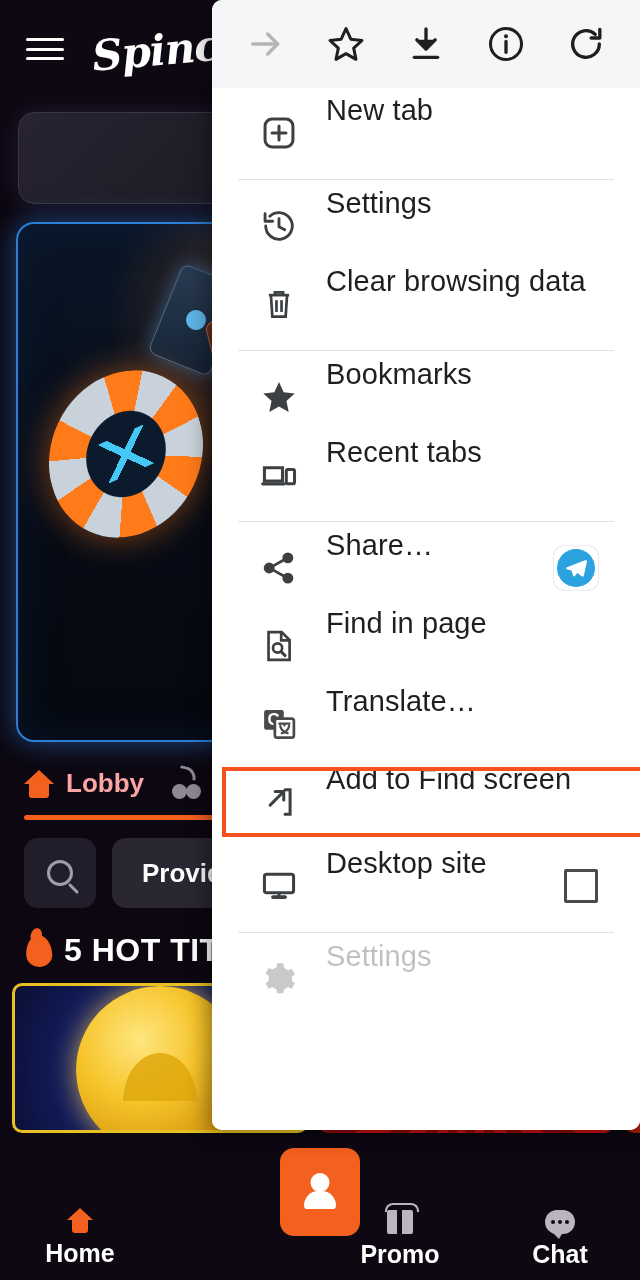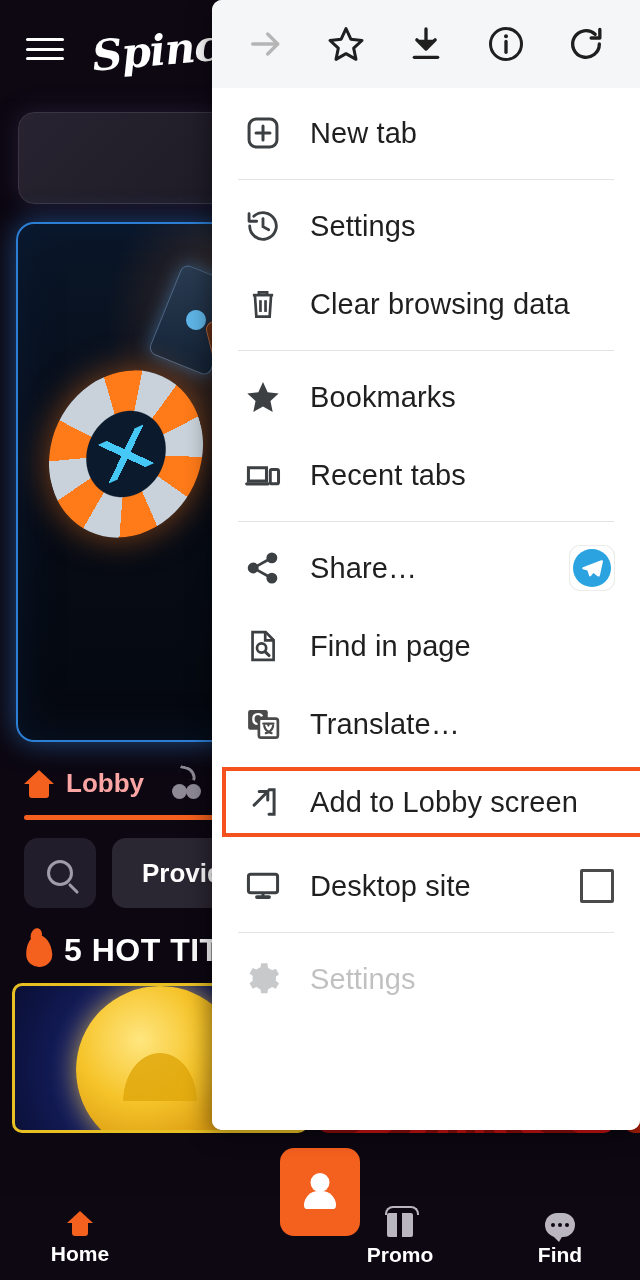--- a/index.html
+++ b/index.html
@@ -141,21 +141,21 @@
     border-bottom:25px solid #f7c21c; top:8px;}
   .star-d.a{left:36px;} .star-d.b{right:36px;}
   .tile.t3 { background:radial-gradient(circle at 40% 50%, #ff8a1e 0%, #c7260a 45%, #5d0d04 100%); }
 
   
   .bottom-nav {
     position:absolute;left:0;right:0;bottom:0;height:84px;background:#0e0813;
     display:flex;align-items:center;justify-content:space-around; z-index:40;
   }
   .nav-item{display:flex;flex-direction:column;align-items:center;gap:6px;width:110px;}
-  .nav-label{color:#fff;font-size:21px;font-weight:700;}
+  .nav-label{color:#fff;font-size:25px;font-weight:700;}
   .nav-house{width:26px;height:25px;position:relative;}
   .nav-house::before{content:"";position:absolute;left:0;top:0;width:0;height:0;
     border-left:13px solid transparent;border-right:13px solid transparent;border-bottom:12px solid #f4601e;}
   .nav-house::after{content:"";position:absolute;left:5px;top:11px;width:16px;height:14px;background:#f4601e;border-radius:0 0 3px 3px;}
   .nav-mag{width:21px;height:21px;border:3px solid #cfccd6;border-radius:50%;position:relative;margin-top:2px;}
   .nav-mag::after{content:"";position:absolute;right:-9px;bottom:-6px;width:12px;height:3px;background:#cfccd6;transform:rotate(45deg);border-radius:2px;}
   .gift{width:26px;height:24px;position:relative;background:#b9b6c0;border-radius:2px;margin-top:3px;}
   .gift::before{content:"";position:absolute;left:10px;top:0;width:5px;height:24px;background:#0e0813;}
   .gift::after{content:"";position:absolute;left:-2px;top:-7px;width:30px;height:7px;border:2px solid #b9b6c0;border-bottom:none;border-radius:8px 8px 0 0;}
   .bubble{width:30px;height:24px;background:#b9b6c0;border-radius:12px;position:relative;margin-top:3px;
@@ -177,21 +177,21 @@
     background:#fff; border-radius:10px 0 10px 10px;
     box-shadow:-4px 4px 22px rgba(0,0,0,.4); z-index:60; overflow:hidden;
   }
   .menu-toolbar{
     height:88px; background:#f4f6f8; display:flex;align-items:center;justify-content:space-around;
     padding:0 14px;
   }
   .tb-btn{width:56px;height:56px;display:flex;align-items:center;justify-content:center;}
   .menu-body{ padding-top:6px; }
   .mrow{
-    height:78px; display:flex;align-items:center; padding:0 26px; position:relative;
+    height:78px; display:flex;padding:0 42px; position:relative;
   }
   .mrow .mi{ width:50px; display:flex;align-items:center;justify-content:center; flex:0 0 50px;}
   .mrow .mlabel{ margin-left:22px; font-size:29px; color:#1f1f1f; letter-spacing:.1px; }
   .divider{ height:1px;background:#e3e3e3;margin:7px 26px; }
   .trailing{ margin-left:auto; display:flex;align-items:center;}
   .tg{
     width:44px;height:44px;border-radius:10px;background:#fff;
     display:flex;align-items:center;justify-content:center;
     box-shadow:0 0 0 1px #ececec;
   }
@@ -289,21 +289,21 @@
     <div class="nav-item">
       <span class="gift"></span>
       <span class="nav-label">Promo</span>
     </div>
     <div class="nav-item">
       <span class="bubble">
           <i></i>
           <i></i>
           <i></i>
         </span>
-      <span class="nav-label">Find</span>
+      <span class="nav-label">Chat</span>
     </div>
   </div>
   <div class="profile-btn">
     <span class="person"></span>
   </div>
 </div>
 
 <div id="menu">
 
   <div class="menu-toolbar">
@@ -454,21 +454,21 @@
     <div class="mrow highlighted">
       <span class="mi">
         <svg class="ico" width="38" height="38" viewBox="0 0 24 24" fill="none" stroke="#3c4043" stroke-width="1.9">
           <path d="M15.8 4.2h3.2v15.6h-3.2" stroke-linecap="round"></path>
           <path d="M12.4 5.6h6.2M12.4 18.4h6.2" stroke="none"></path>
           <polyline points="9.6,5.4 15,5.4 15,10.8" stroke-linejoin="round" stroke-linecap="round"></polyline>
           <line x1="15" y1="5.4" x2="6.4" y2="14" stroke-linecap="round"></line>
           <path d="M5.4 10.2V18.8h9.6" stroke="none"></path>
         </svg>
       </span>
-      <span class="mlabel">Add to Lobby screen</span>
+      <span class="mlabel">Add to Find screen</span>
       <span class="highlight-box"></span>
     </div>
 
     <div class="mrow">
       <span class="mi">
         <svg class="ico" width="38" height="38" viewBox="0 0 24 24" fill="none" stroke="#3c4043" stroke-width="1.9">
           <rect x="2.8" y="4.6" width="18.4" height="11.6" rx="1.4"></rect>
           <line x1="12" y1="16.2" x2="12" y2="18.6"></line>
           <line x1="8.2" y1="19" x2="15.8" y2="19" stroke-width="2.4" stroke-linecap="round"></line>
         </svg>

